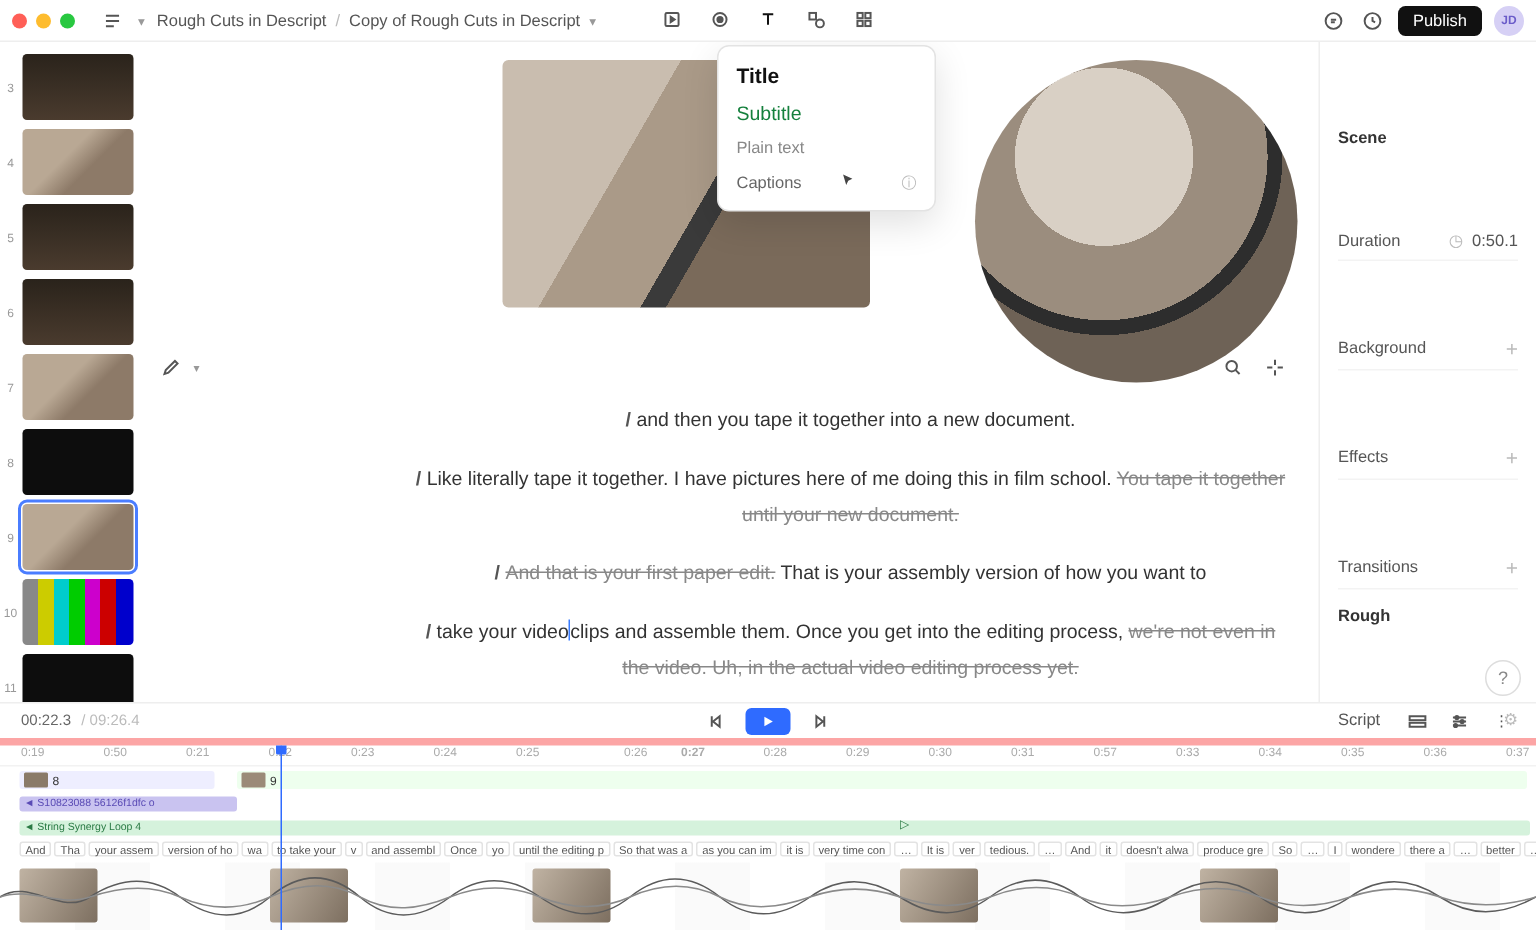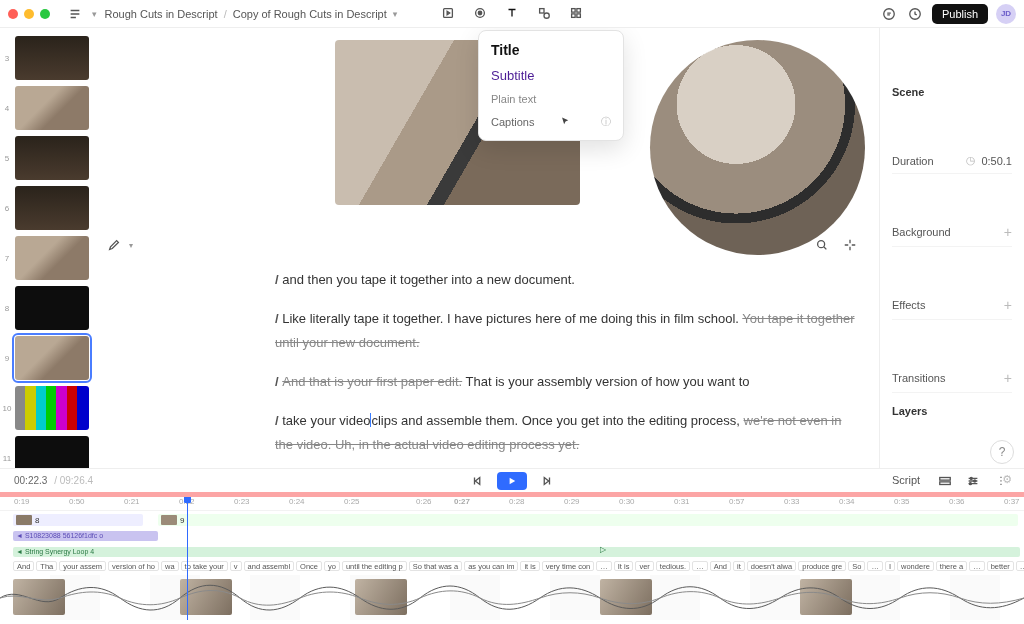--- a/index.html
+++ b/index.html
@@ -34,27 +34,27 @@
 .editor { flex: 1; position: relative; padding: 8px 20px 8px 12px; overflow: hidden; }
 .video-preview { position: absolute; left: 240px; top: 12px; width: 245px; height: 165px; border-radius: 4px; background: linear-gradient(120deg,#c9bdaf 0 35%,#aa9a88 35% 55%,#3a3a3a 55% 60%,#7a6a5a 60% 100%); overflow: hidden; }
 .circle-cam { position: absolute; left: 555px; top: 12px; width: 215px; height: 215px; border-radius: 50%; background: radial-gradient(circle at 40% 30%,#d9d0c5 0 30%,#9b8d7e 30% 55%,#2d2d2d 55% 60%,#6e6256 60% 100%); }
 .edit-icons { position: absolute; left: 10px; top: 208px; display: flex; gap: 6px; align-items: center; color: #888; }
 .edit-icons .chev { font-size: 8px; }
 .float-right { position: absolute; right: 20px; top: 208px; display: flex; gap: 10px; color: #888; }
 
 .text-dropdown { position: absolute; left: 383px; top: 2px; width: 146px; background: #fff; border: 1px solid #e3e3e3; border-radius: 8px; box-shadow: 0 8px 24px rgba(0,0,0,.12); padding: 6px 0; z-index: 50; }
 .text-dropdown .item { padding: 5px 12px; font-size: 12px; cursor: pointer; display: flex; justify-content: space-between; align-items: center; }
 .text-dropdown .item.title { font-weight: 700; font-size: 14px; color: #111; }
-.text-dropdown .item.subtitle { font-weight: 500; font-size: 13px; color: #4c1d95; }
+.text-dropdown .item.subtitle { font-weight: 500; font-size: 13px; color: #15803d; }
 .text-dropdown .item.plain { color: #888; font-size: 11px; }
 .text-dropdown .item.caption { color: #666; font-size: 11px; }
 .text-dropdown .info { color: #bbb; font-size: 10px; }
 .cursor-arrow { width: 11px; height: 11px; display: inline-block; }
 
-.script { position: absolute; left: 180px; top: 240px; right: 20px; font-size: 13px; line-height: 1.9; color: #333; }
+.script { position: absolute; left: 180px; top: 240px; right: 20px; font-size: 13px; line-height: 1.9; color: #333; text-align: center; }
 .script p { margin-bottom: 14px; }
 .script .bar { font-weight: 700; color: #555; }
 .script s { color: #888; text-decoration: line-through; }
 .cursor-caret { display: inline-block; width: 1px; height: 14px; background: #3a7dff; vertical-align: -2px; }
 
 .proppanel { width: 145px; border-left: 1px solid #eee; padding: 8px 12px; font-size: 11px; color: #555; }
 .proppanel .row { display: flex; justify-content: space-between; align-items: center; padding: 6px 0; border-bottom: 1px solid #f3f3f3; margin-top: 44px; }
 .proppanel .row.head { font-weight: 600; color: #333; border: none; }
 .proppanel .plus { color: #bbb; font-size: 14px; cursor: pointer; }
 .proppanel .gear { color: #bbb; }
@@ -264,21 +264,21 @@
       <span class="plus">+</span>
     </div>
     <div class="row">
       <span>Effects</span>
       <span class="plus">+</span>
     </div>
     <div class="row">
       <span>Transitions</span>
       <span class="plus">+</span>
     </div>
-    <div class="row head" style="margin-top:6px">Layers</div>
+    <div class="row head" style="margin-top:6px">Rough</div>
     <div class="row">
       <span>Script</span>
       <span class="gear">⚙</span>
     </div>
   </div>
 </div>
 
 <div class="help-fab">?</div>
 
 <div class="transport">

